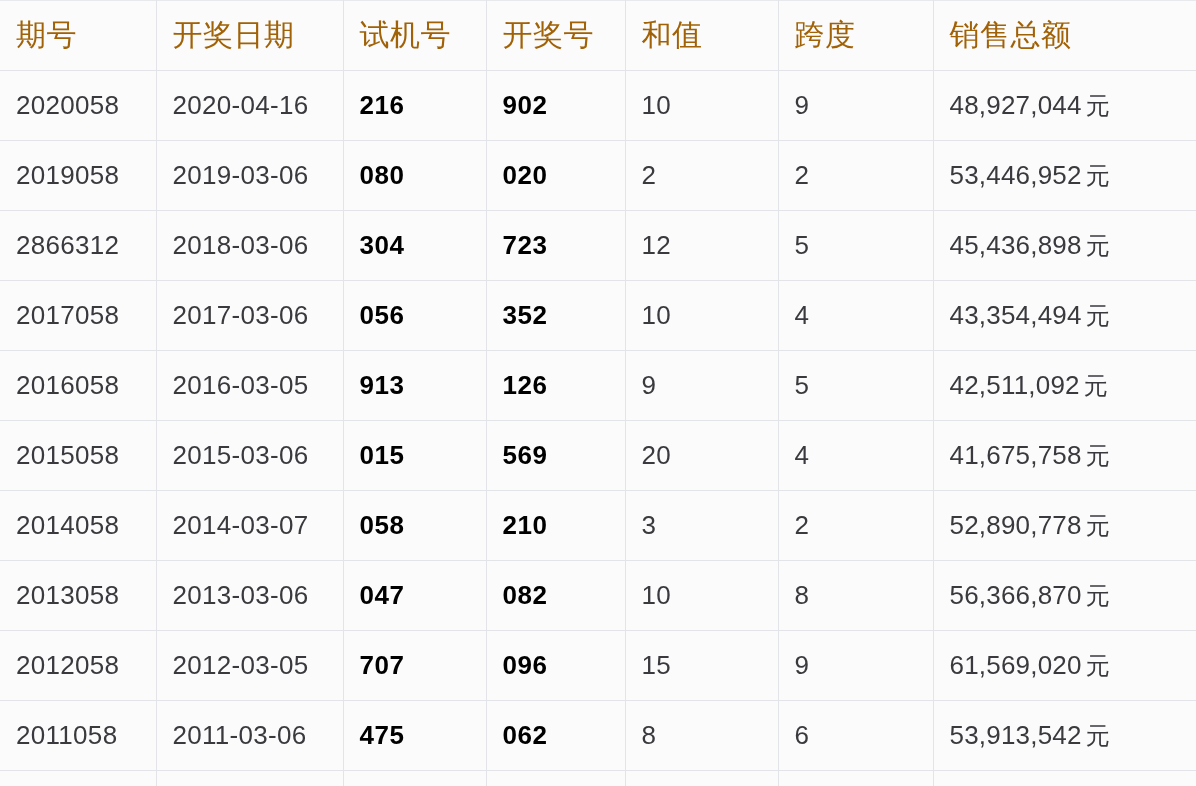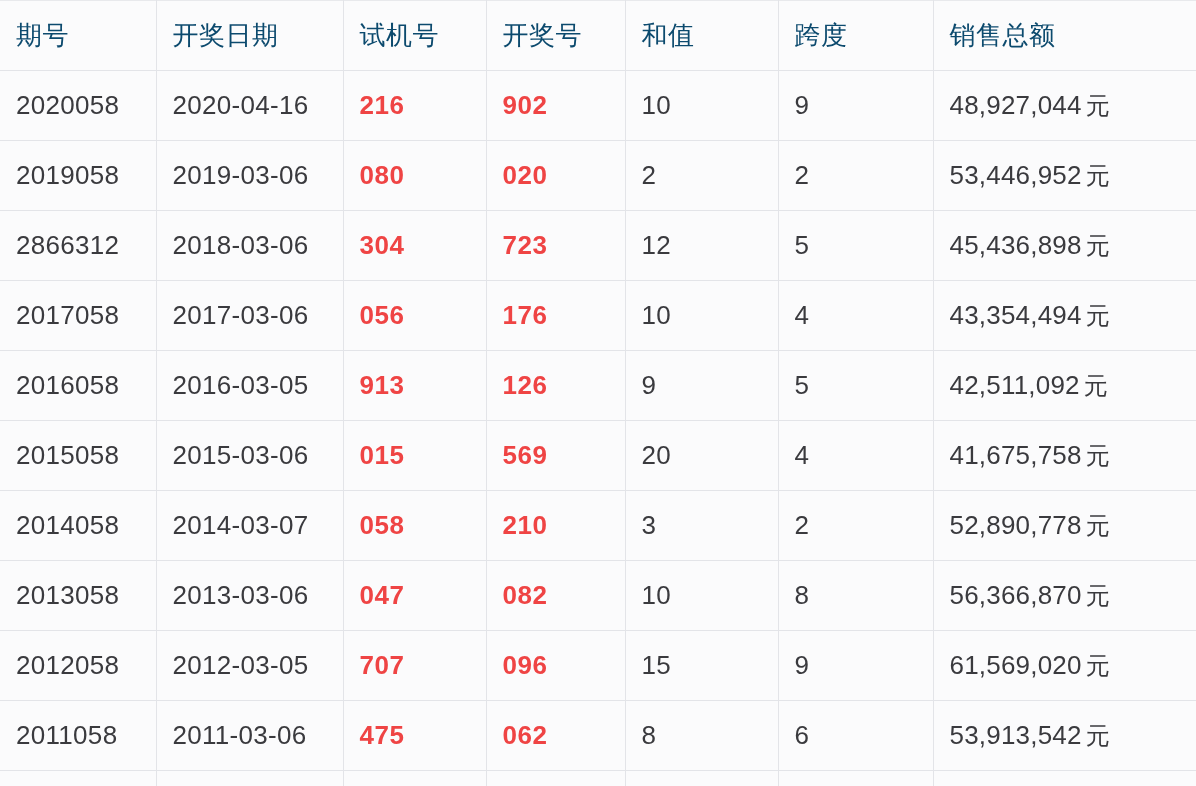--- a/index.html
+++ b/index.html
@@ -52,37 +52,37 @@
     white-space: nowrap;
     overflow: hidden;
   }
 
   table.lottery-table tr > th:last-child,
   table.lottery-table tr > td:last-child {
     border-right: none;
   }
 
   table.lottery-table thead th {
-    font-size: 26px;
+    font-size: 30px;
     font-weight: 400;
-    color: #0c4a6e;
+    color: #a16207;
     letter-spacing: 0.5px;
     border-top: 1px solid #e8e9ec;
   }
 
   table.lottery-table tbody td {
     font-size: 26px;
     font-weight: 400;
     color: #3a3a3e;
     letter-spacing: 0.3px;
   }
 
   table.lottery-table tbody td.num-bold {
     font-weight: 700;
-    color: #ef4444;
+    color: #000000;
     letter-spacing: 0.6px;
   }
 
   table.lottery-table tbody td.amount {
     letter-spacing: 0.2px;
   }
 
   table.lottery-table tbody td.amount .yuan {
     margin-left: 4px;
     font-size: 24px;
@@ -144,21 +144,21 @@
           <td class="num-bold">304</td>
           <td class="num-bold">723</td>
           <td>12</td>
           <td>5</td>
           <td class="amount"><span>45,436,898</span><span class="yuan">元</span></td>
         </tr>
         <tr>
           <td>2017058</td>
           <td>2017-03-06</td>
           <td class="num-bold">056</td>
-          <td class="num-bold">176</td>
+          <td class="num-bold">352</td>
           <td>10</td>
           <td>4</td>
           <td class="amount"><span>43,354,494</span><span class="yuan">元</span></td>
         </tr>
         <tr>
           <td>2016058</td>
           <td>2016-03-05</td>
           <td class="num-bold">913</td>
           <td class="num-bold">126</td>
           <td>9</td>

